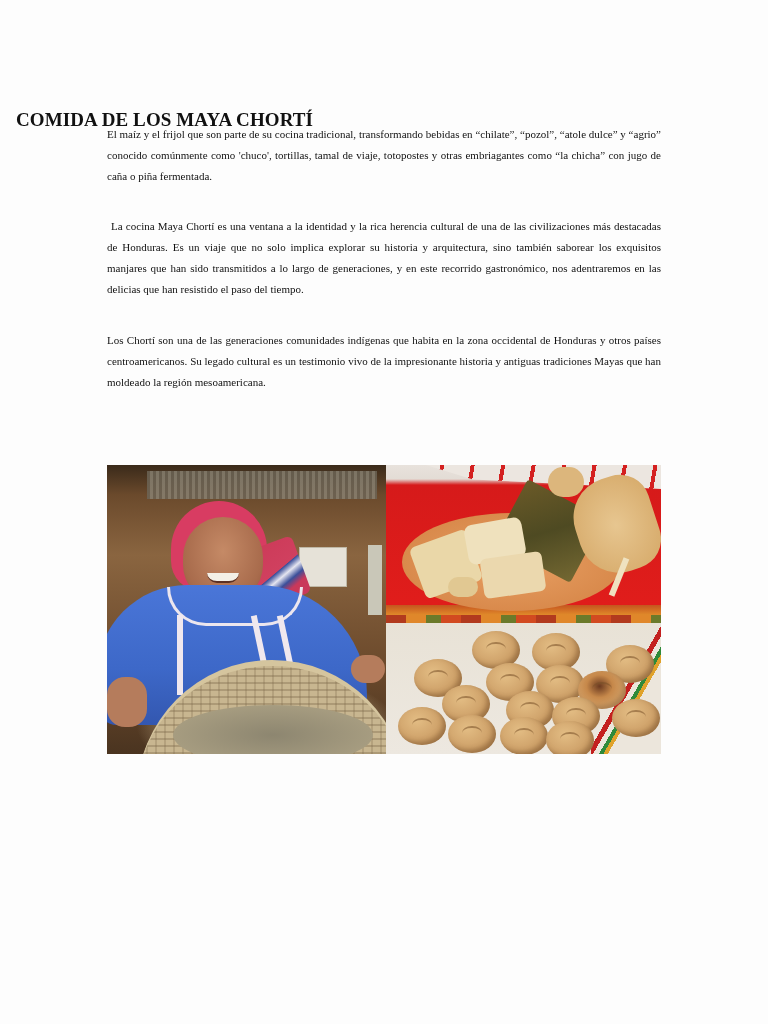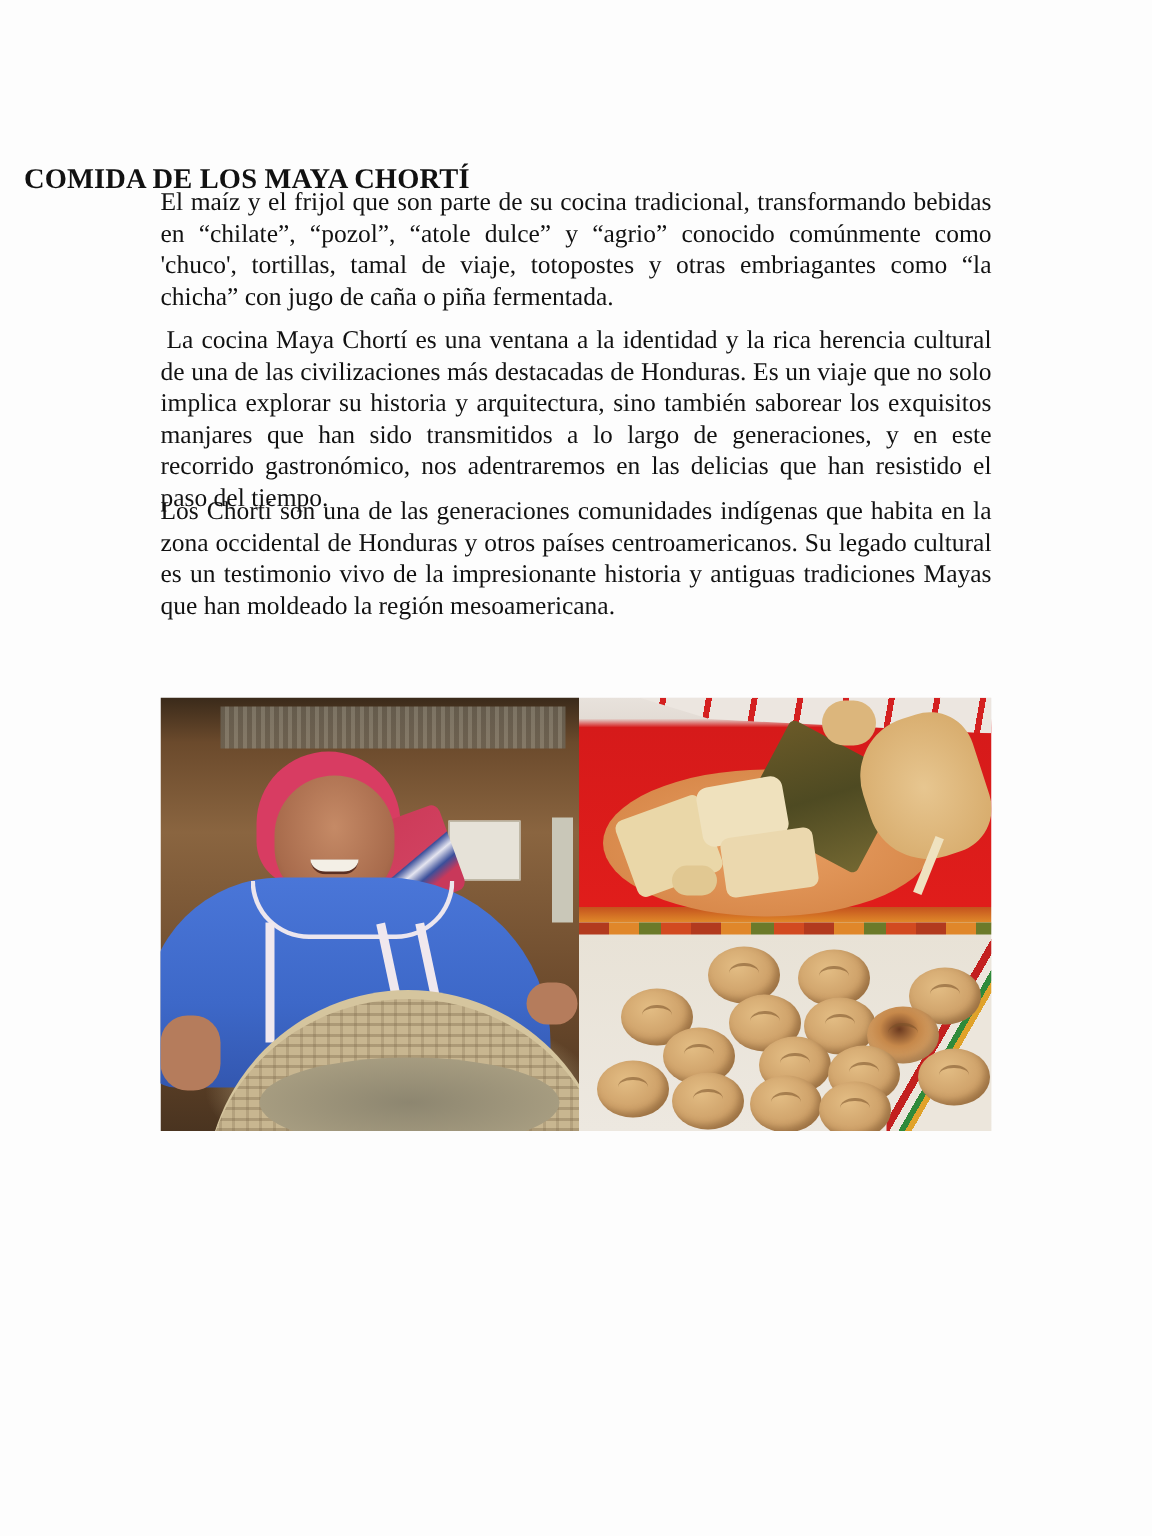--- a/index.html
+++ b/index.html
@@ -19,21 +19,21 @@
     top: 93px; left: 0; width: 768px;
     text-align: left;
     font-weight: bold;
     font-size: 19px;
     letter-spacing: 0.1px;
     margin: 16px;
   }
   .para {
     position: absolute;
     left: 107px; width: 554px;
-    font-size: 17px;
+    font-size: 11px;
     line-height: 21px;
     text-align: justify;
     margin: 0;
   }
   .p1 { top: 124px; }
   .p2 { top: 216px; text-indent: 4px; }
   .p3 { top: 330px; }
 
   .figure {
     position: absolute;

